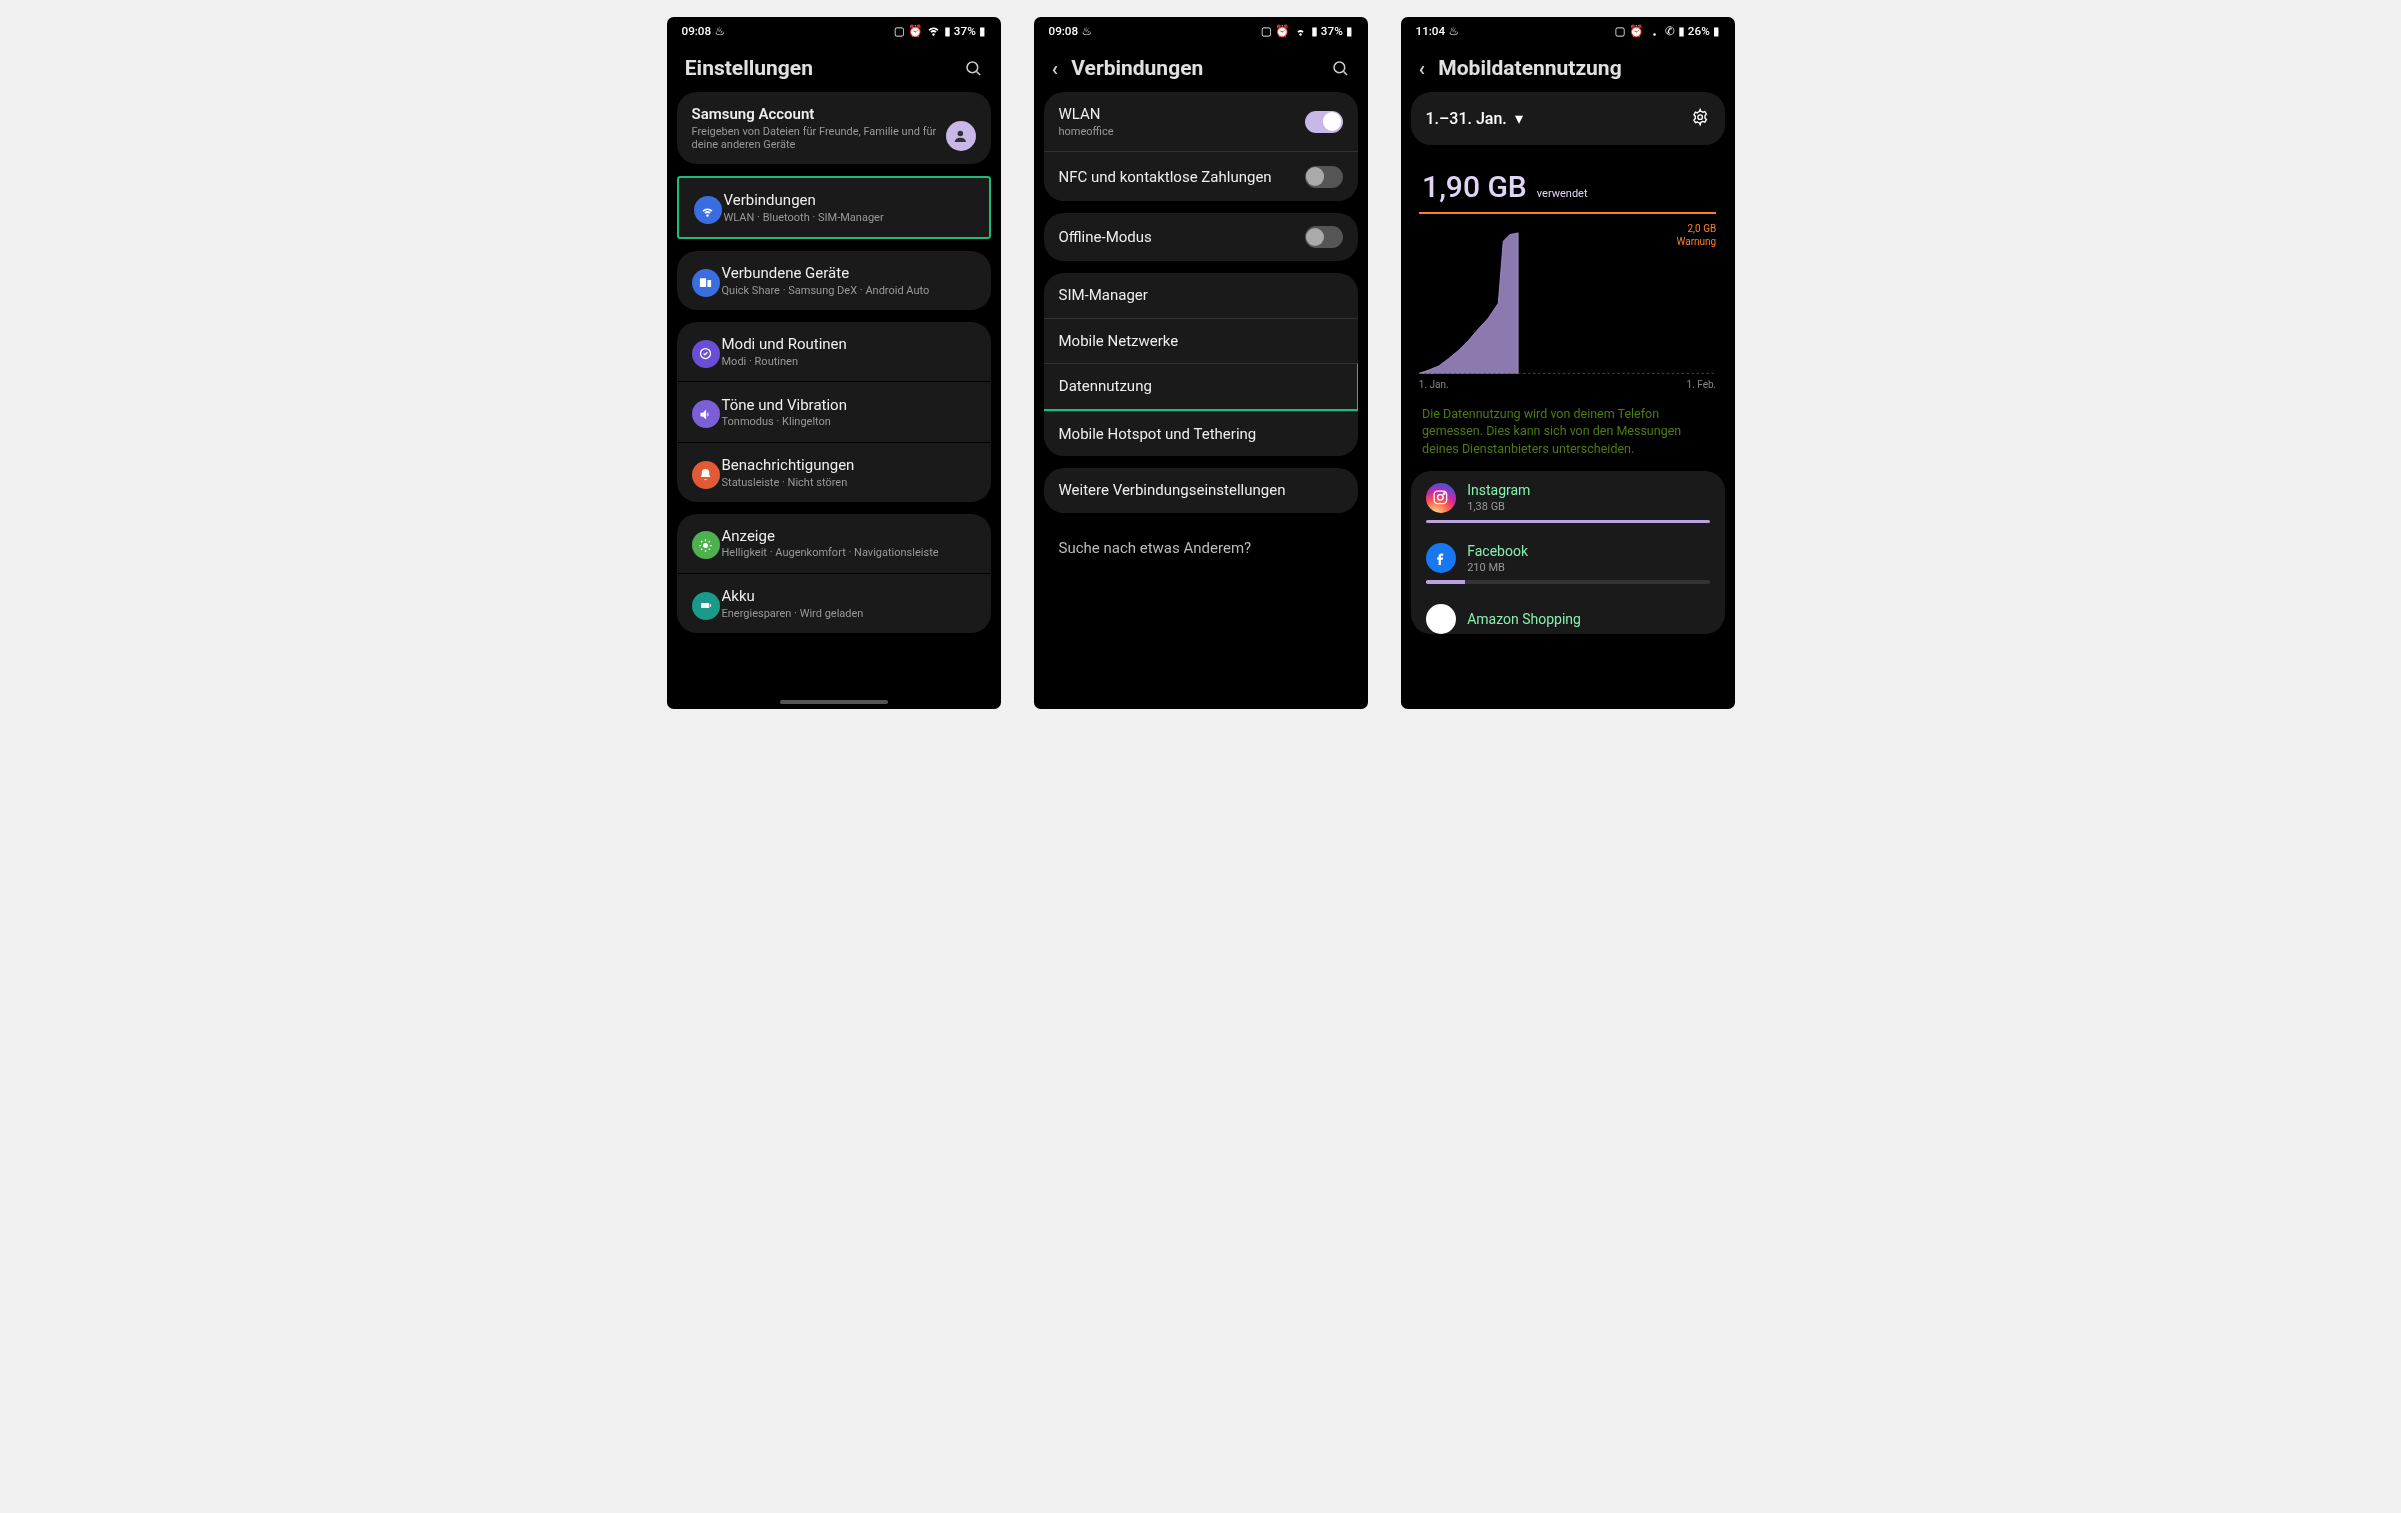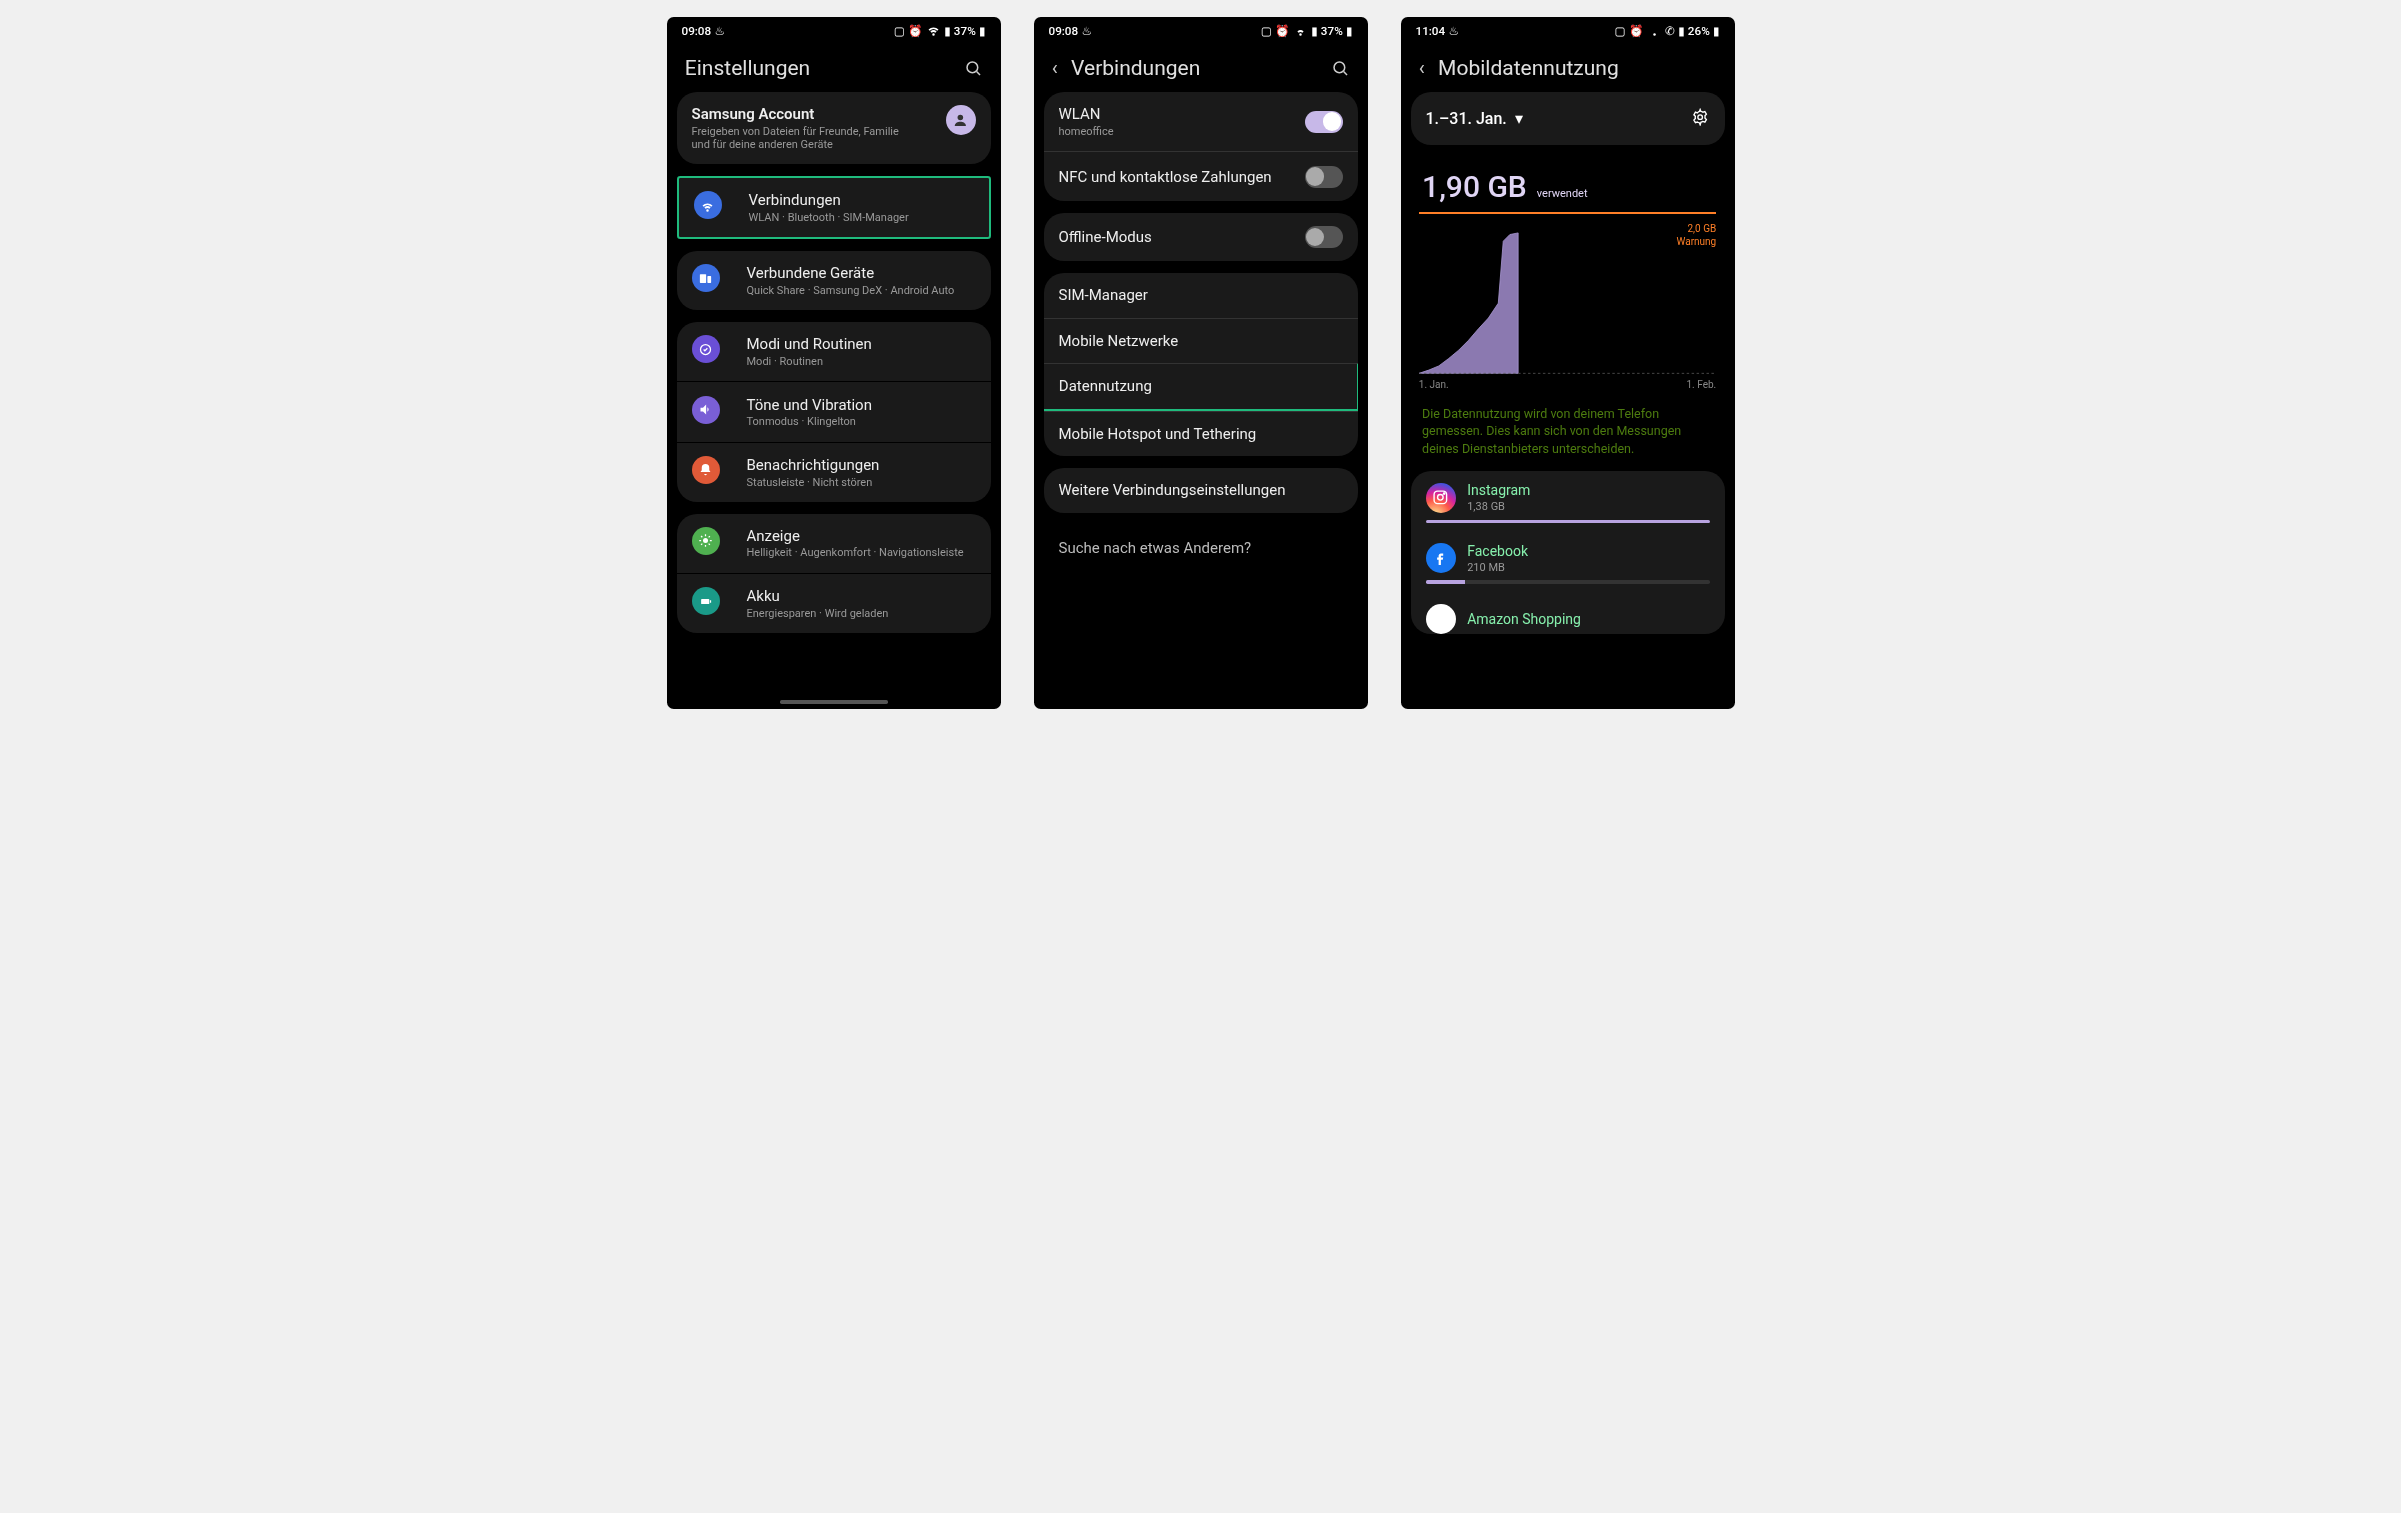--- a/index.html
+++ b/index.html
@@ -33,40 +33,40 @@
 }
 .status-left, .status-right { display:flex; align-items:center; gap:3.3px; }
 .title-row {
   display: flex;
   align-items: center;
   justify-content: space-between;
   padding: 15px 18.3px 11.7px;
 }
 .title-row h1 {
   font-size: 21px;
-  font-weight: 400;
+  font-weight: 700;
   color: #e0e0e0;
   display:flex;
   align-items:center;
   gap:13.3px;
 }
 .back-chevron { font-size: 20px; color:#ccc; cursor:pointer; }
 .search-icon { width: 18.3px; height: 18.3px; color:#ccc; }
 .content { padding: 0 10px 10px; overflow: hidden; flex:1; }
 .card {
   background: #1a1a1a;
   border-radius: 20px;
   margin-bottom: 11.7px;
   overflow: hidden;
 }
 .row {
   display:flex;
-  align-items:flex-start;
+  align-items:flex-end;
   padding: 13.3px 15px;
-  gap: 27px;
+  gap: 2px;
 }
 .row + .row { border-top: 0.8px solid #000; }
 .icon-circle {
   width: 28px; height: 28px;
   border-radius: 50%;
   display:flex;
   align-items:center;
   justify-content:center;
   flex-shrink:0;
 }

